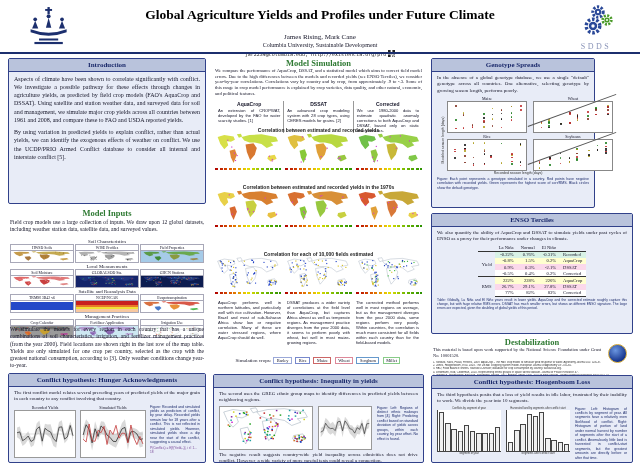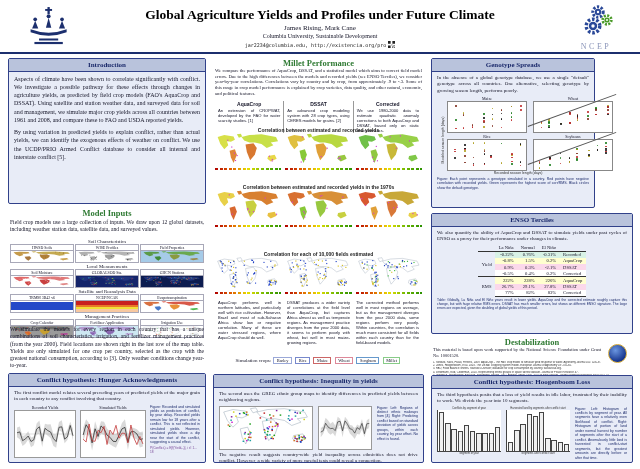--- a/index.html
+++ b/index.html
@@ -2,21 +2,21 @@
 <html><head>
 <meta charset="utf-8">
 <style>
   html,body{margin:0;padding:0;background:#888;}
   .poster{position:relative;width:640px;height:469px;background:#ffffff;overflow:hidden;
           font-family:"Liberation Serif",serif;color:#151528;}
   
   .crown{position:absolute;left:26px;top:5px;width:46px;height:44px;}
   .titleblock{position:absolute;left:110px;top:7px;width:420px;text-align:center;}
   .title{font-size:13.5px;font-weight:bold;color:#000;}
-  .authors{font-size:7px;margin-top:1px;}
+  .authors{font-size:7px;margin-top:10px;}
   .affil{font-size:6px;margin-top:1px;}
   .contact{font-size:5px;font-family:"DejaVu Sans Mono",monospace;margin-top:2px;color:#222;
            display:flex;justify-content:center;align-items:center;gap:2px;}
   .qr{width:7px;height:7px;}
   .sdds{position:absolute;right:16px;top:3px;width:56px;height:48px;text-align:center;}
   .sdds svg{width:40px;height:36px;}
   .sddstext{font-size:8px;letter-spacing:2.5px;color:#8a94b8;margin-top:-1px;}
   .rule{position:absolute;top:52px;left:0;width:640px;height:2px;background:#1c2f6e;}
   
   .secbox{position:absolute;border:1.4px solid #31418a;background:#e8ecf7;border-radius:2px;box-sizing:border-box;}
@@ -154,21 +154,21 @@
       <circle cx="22" cy="8" r="5.2" fill="none" stroke="#2a4898" stroke-width="3" stroke-dasharray="2.2 1.6"></circle>
       <circle cx="22" cy="8" r="3.2" fill="#2a4898"></circle>
         <circle cx="22" cy="8" r="1.2" fill="#fff"></circle>
       <circle cx="31" cy="16" r="4.4" fill="none" stroke="#4a9a28" stroke-width="2.6" stroke-dasharray="2 1.4"></circle>
       <circle cx="31" cy="16" r="2.6" fill="#4a9a28"></circle>
         <circle cx="31" cy="16" r="1" fill="#fff"></circle>
       <circle cx="17" cy="22" r="6.8" fill="none" stroke="#2a4898" stroke-width="3.4" stroke-dasharray="2.6 1.8"></circle>
       <circle cx="17" cy="22" r="4.2" fill="#2a4898"></circle>
         <circle cx="17" cy="22" r="1.7" fill="#fff"></circle>
     </svg>
-    <div class="sddstext">NCEP</div>
+    <div class="sddstext">SDDS</div>
   </div>
 
   <div class="rule"></div>
 
   <div class="secbox" id="intro-box" style="left:8px;top:58px;width:198px;height:146px">
     <div class="bar">Introduction</div>
     <div class="inner">
       <div class="t">Aspects of climate have been shown to correlate significantly with conflict.  We investigate a possible pathway for these effects through changes in agriculture yields, as predicted by field crop models (FAO's AquaCrop and DSSAT). Using satellite and station weather data, and surveyed data for soil and management, we simulate major crop yields across all countries between 1961 and 2008, and compare these to FAO and USDA reported yields.</div>
       <div class="t" style="margin-top:4px">By using variation in predicted yields to explain conflict, rather than actual yields, we can identify the exogenous effects of weather on conflict.  We use the UCDP/PRIO Armed Conflict database to consider all internal and interstate conflict [5].</div>
     </div>
@@ -550,21 +550,21 @@
             </div>
         </div>
         <div style="flex:1">
           <div class="cap">Figure: Recorded and simulated yields as predictors of conflict, by year delay.  Recorded yields remain low for 18 years after a conflict.  This is not reflected in simulated yields.  However, simulated yields show a dip near the start of the conflict, suggesting a causal effect.</div>
           <div class="formula">P(Conflictₜ) = E[f(Yieldₜ₋ᵢ)], i ∈ 1…18</div>
         </div>
       </div>
     </div>
   </div>
 
-  <div class="gh" style="left:213px;top:58px;width:211px">Millet Performance</div>
+  <div class="gh" style="left:213px;top:58px;width:211px">Model Simulation</div>
   <div class="t56" style="position:absolute;left:215px;top:68px;width:207px;font-size:4.7px;line-height:1.22">We compare the performance of AquaCrop, DSSAT, and a statistical model which aims to correct field model errors.  Due to the high differences between the models and recorded yields (see ENSO Terciles), we consider year-by-year correlations.  Correlations vary by country and by crop, from approximately .9 to -.3.  Some of this range in crop model performance is explained by crop varieties, data quality, and other natural, economic, and political features.</div>
 
   <div class="mpcols" style="left:215px;top:101px;width:207px">
     <div class="mpcol">
       <div class="mpname">AquaCrop</div>
       <div class="mpdesc">An extension of CROPWAT, developed by the FAO for water scarcity studies. [1]</div>
     </div>
     <div class="mpcol">
       <div class="mpname">DSSAT</div>
       <div class="mpdesc">An advanced crop modeling system with 28 crop types, using CERES models for grains. [2]</div>

